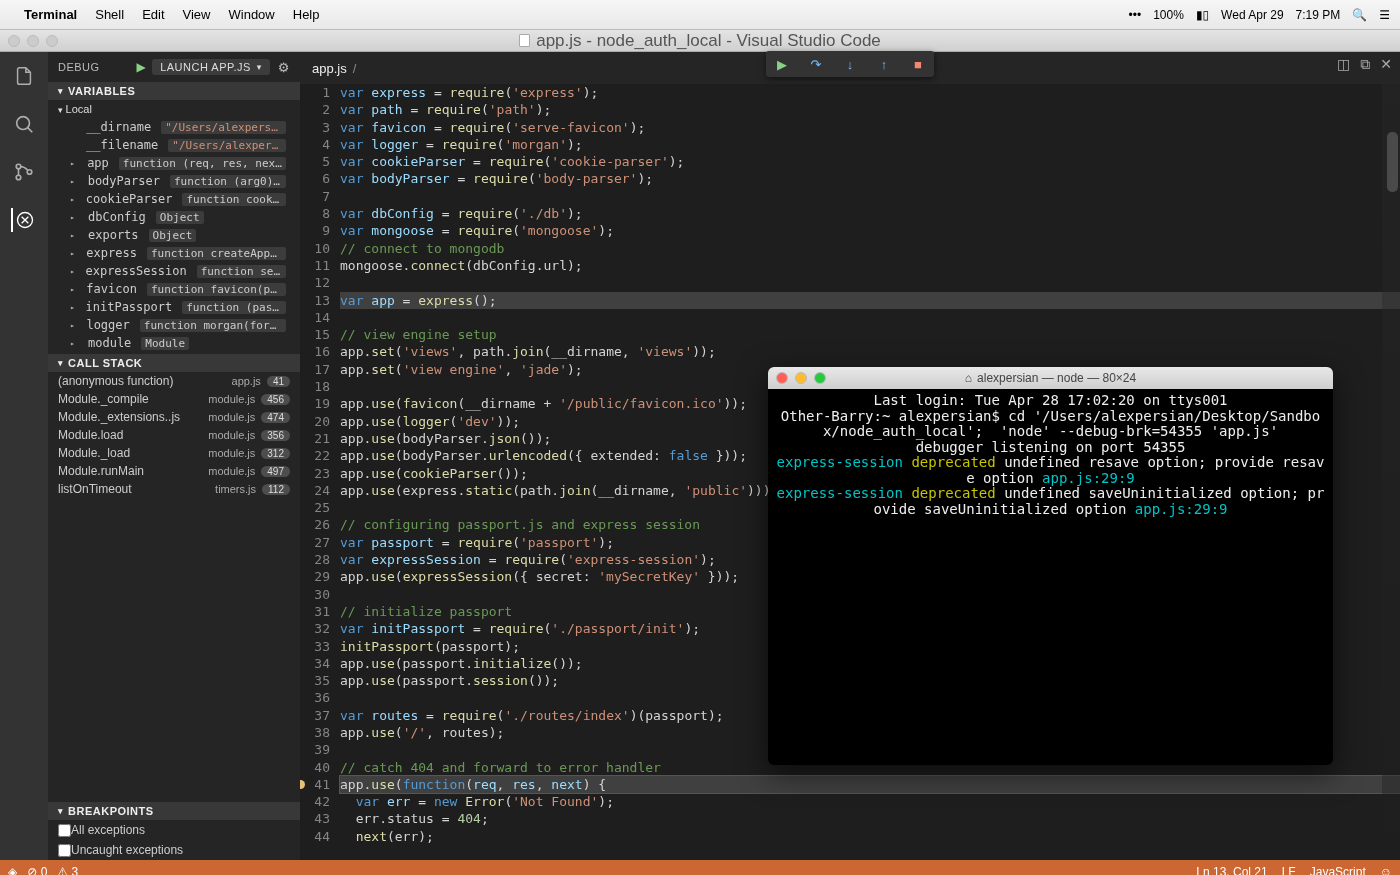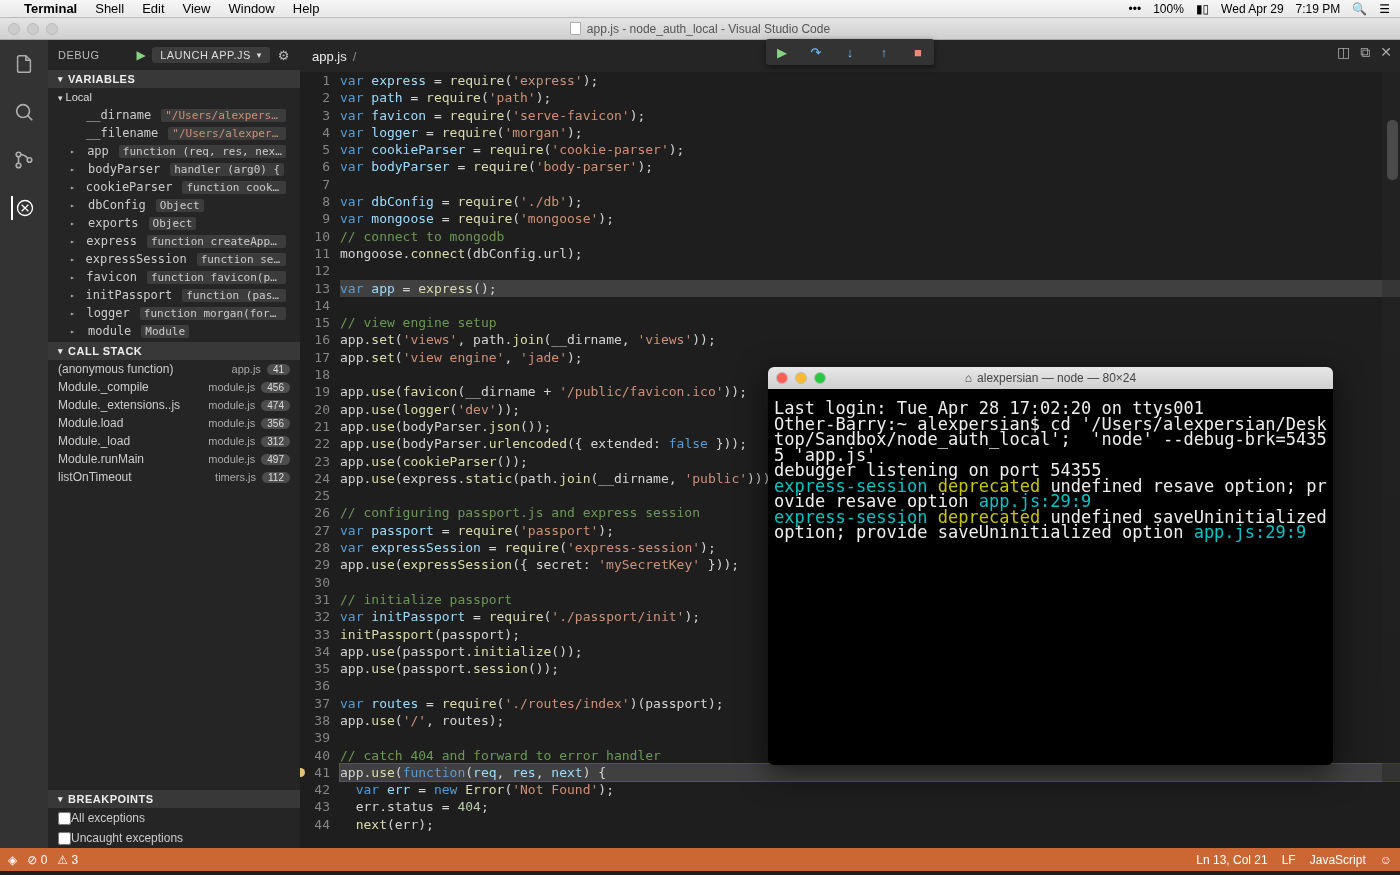--- a/index.html
+++ b/index.html
@@ -1,23 +1,23 @@
 <!DOCTYPE html>
 <html><head>
 <meta charset="utf-8">
 <style>
 * { margin: 0; padding: 0; box-sizing: border-box; }
 body { width: 1400px; height: 875px; background: #1e1e1e; font-family: -apple-system, "Helvetica Neue", Arial, sans-serif; overflow: hidden; position: relative; }
-.macos-menubar { height: 18px; background: linear-gradient(#f6f6f6, #e8e8e8); display: flex; align-items: center; font-size: 13px; color: #000; padding: 0 10px; border-bottom: 1px solid #bbb; }
+.macos-menubar { height: 30px; background: linear-gradient(#f6f6f6, #e8e8e8); display: flex; align-items: center; font-size: 13px; color: #000; padding: 0 10px; border-bottom: 1px solid #bbb; }
 .macos-menubar .apple { font-size: 14px; margin-right: 14px; }
 .macos-menubar .menu-item { margin-right: 18px; cursor: default; }
 .macos-menubar .menu-item.bold { font-weight: 600; }
 .macos-menubar .right { margin-left: auto; display: flex; align-items: center; gap: 12px; }
 .macos-menubar .right span { font-size: 12px; }
-.window-titlebar { height: 22px; background: linear-gradient(#e4e4e4, #d0d0d0); display: flex; align-items: center; font-size: 12px; color: #555; position: relative; border-bottom: 1px solid #aaa;}
+.window-titlebar { height: 22px; background: linear-gradient(#e4e4e4, #d0d0d0); display: flex; align-items: center; font-size: 17px; color: #555; position: relative; border-bottom: 1px solid #aaa;}
 .traffic-lights { position: absolute; left: 8px; display: flex; gap: 7px; }
 .traffic-lights .dot { width: 12px; height: 12px; border-radius: 50%; background: #ccc; border: 0.5px solid #bbb;}
 .window-title { margin: 0 auto; display: flex; align-items: center; gap: 6px;}
 .window-title .doc-icon { width: 11px; height: 13px; border: 1px solid #aaa; border-radius: 1px; background: #fff;}
 .vscode { display: flex; height: 808px; background: #1e1e1e; color: #ccc; font-size: 13px;}
 .activity-bar { width: 48px; background: #333333; display: flex; flex-direction: column; align-items: center; padding-top: 12px; gap: 24px;}
 .activity-bar .ab-icon { width: 24px; height: 24px; opacity: 0.6; cursor: pointer; color: #fff; display:flex; align-items:center; justify-content:center;}
 .activity-bar .ab-icon.active { opacity: 1; border-left: 2px solid #fff; margin-left: -2px; padding-left: 2px;}
 .sidebar { width: 252px; background: #252526; color: #ccc; display: flex; flex-direction: column; font-size: 12px;}
 .sidebar-header { height: 30px; display: flex; align-items: center; padding: 0 10px; text-transform: uppercase; color: #bbb; font-size: 11px; letter-spacing: 0.5px;}
@@ -64,21 +64,21 @@
 .bool { color: #569cd6;}
 .id { color: #9cdcfe;}
 .status-bar { height: 23px; background: #cc6633; color: #fff; display: flex; align-items: center; padding: 0 8px; font-size: 12px; gap: 10px;}
 .status-bar .right { margin-left: auto; display: flex; gap: 14px; align-items: center;}
 .terminal-window { position: absolute; top: 367px; left: 768px; width: 565px; height: 398px; background: #000; border-radius: 6px; box-shadow: 0 8px 30px rgba(0,0,0,0.6); overflow: hidden; z-index: 20;}
 .terminal-titlebar { height: 22px; background: linear-gradient(#e8e8e8, #cfcfcf); display: flex; align-items: center; font-size: 12px; color: #444; position: relative;}
 .terminal-titlebar .traffic-lights .dot.r { background: #ff5f57;} 
 .terminal-titlebar .traffic-lights .dot.y { background: #febc2e;}
 .terminal-titlebar .traffic-lights .dot.g { background: #28c840;}
 .terminal-title { margin: 0 auto; display: flex; align-items: center; gap: 5px;}
-.terminal-body { padding: 12px 6px; font-family: Menlo, Consolas, monospace; font-size: 17px; line-height: 15.5px; color: #eee; white-space: pre-wrap; word-break: break-all;}
+.terminal-body { padding: 4px 6px; font-family: Menlo, Consolas, monospace; font-size: 14px; line-height: 15.5px; color: #eee; white-space: pre-wrap; word-break: break-all; text-align: center;}
 .term-cyan { color: #00c5c7;} .term-yellow { color: #c7c400;}
 .scrollbar-right { position:absolute; right:2px; top:80px; width:11px; height:60px; background:#4a4a4a; border-radius:5px;}
 .minimap { position:absolute; right:0; top:32px; bottom:0; width:18px; background: linear-gradient(#2a2a2a, #1e1e1e); opacity:0.4;}
 </style>
 </head>
 <body>
 
 <div class="macos-menubar">
   <span class="apple"></span>
   <span class="menu-item bold">Terminal</span>
@@ -168,21 +168,21 @@
           <span class="var-val str">"/Users/alexpersian/D…</span>
         </div>
         <div class="var-item">
           <span class="tri">▸</span>
           <span class="var-name">app</span>
           <span class="var-val obj">function (req, res, next) {</span>
         </div>
         <div class="var-item">
           <span class="tri">▸</span>
           <span class="var-name">bodyParser</span>
-          <span class="var-val obj">handler (arg0) {</span>
+          <span class="var-val obj">function (arg0) {</span>
         </div>
         <div class="var-item">
           <span class="tri">▸</span>
           <span class="var-name">cookieParser</span>
           <span class="var-val obj">function cookiePars…</span>
         </div>
         <div class="var-item">
           <span class="tri">▸</span>
           <span class="var-name">dbConfig</span>
           <span class="var-val obj">Object</span>

